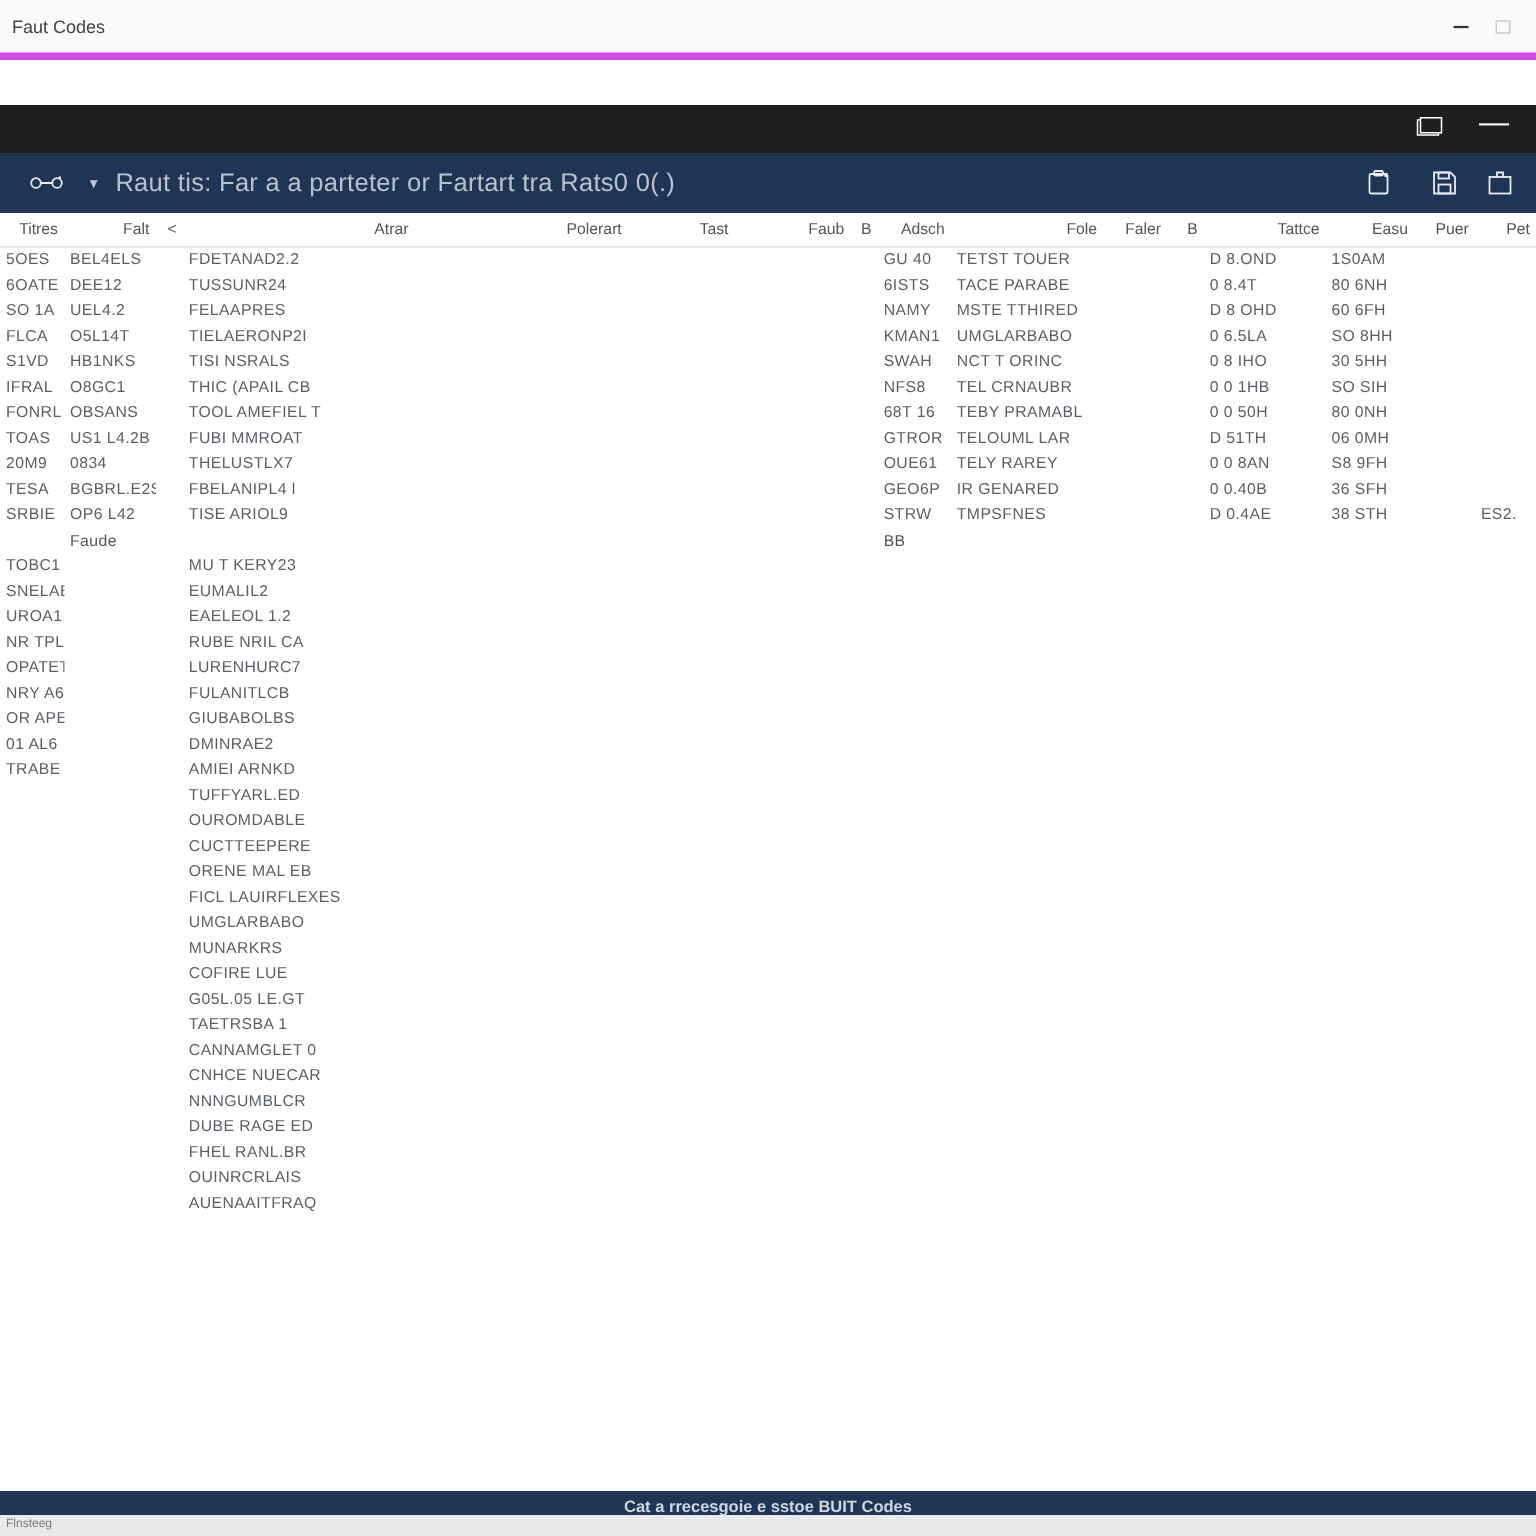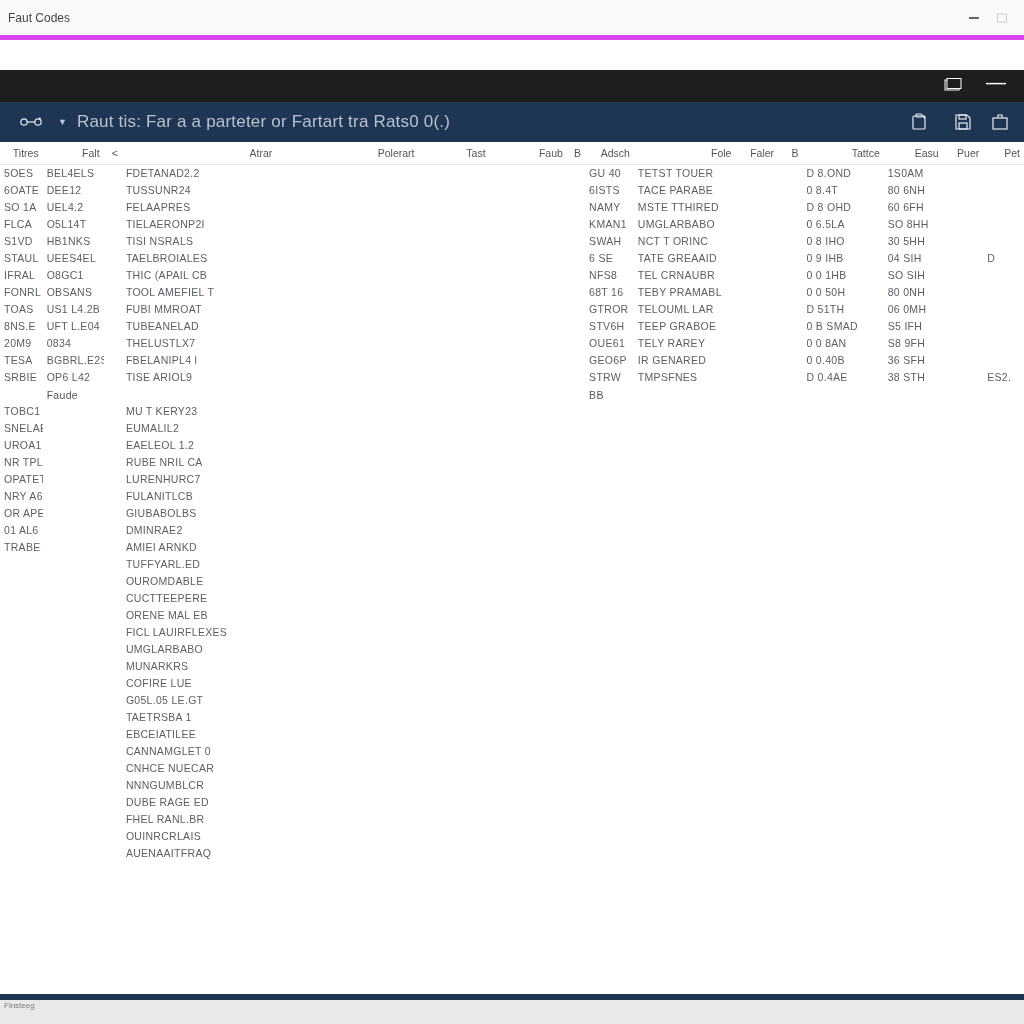--- a/index.html
+++ b/index.html
@@ -30,21 +30,21 @@
 
 
 .gridwrap { padding:0; }
 table { border-collapse:collapse; width:100%; table-layout:fixed; }
 th { text-align:right; font-weight:400; font-size:10.5px; color:#555; padding:4px 4px; border-bottom:1px solid #e5e5e5; height:22px; white-space:nowrap; overflow:hidden; }
 td { font-size:10.5px; color:#5a5f64; padding:1px 4px; height:17px; white-space:nowrap; overflow:hidden; letter-spacing:.3px; }
 tr.subhdr td { padding-top:4px; color:#555; }
 
 
 .footer { position:absolute; left:0; right:0; bottom:8px; height:22px; background:#1f3554; color:#cfd6df; font-size:11px; display:flex; align-items:center; justify-content:center;font-weight:bold; }
-.status { position:absolute; left:0; right:0; bottom:0; height:24px; background:#e9e9e9; font-size:8px; color:#7b7b7b; padding-left:4px; line-height:12px; }
+.status { position:absolute; left:0; right:0; bottom:0; height:14px; background:#e9e9e9; font-size:8px; color:#7b7b7b; padding-left:4px; line-height:12px; }
 </style>
 </head>
 <body>
 
 <div class="titlebar">
   <span class="label">Faut Codes</span>
   <div class="spacer"></div>
   <div class="winctrl">
     <svg width="12" height="12" viewBox="0 0 12 12">
         <line x1="1" y1="6" x2="11" y2="6" stroke="#333" stroke-width="1.5"></line>
@@ -228,38 +228,20 @@
           <td>SWAH</td>
           <td>NCT T ORINC</td>
           <td></td>
           <td></td>
           <td>0 8 IHO</td>
           <td>30 5HH</td>
           <td></td>
           <td></td>
         </tr>
         <tr>
-          <td>STAUL</td>
-          <td>UEES4EL</td>
-          <td></td>
-          <td>TAELBROIALES</td>
-          <td></td>
-          <td></td>
-          <td></td>
-          <td></td>
-          <td>6 SE</td>
-          <td>TATE GREAAID</td>
-          <td></td>
-          <td></td>
-          <td>0 9 IHB</td>
-          <td>04 SIH</td>
-          <td></td>
-          <td>D</td>
-        </tr>
-        <tr>
           <td>IFRAL</td>
           <td>O8GC1</td>
           <td></td>
           <td>THIC (APAIL CB</td>
           <td></td>
           <td></td>
           <td></td>
           <td></td>
           <td>NFS8</td>
           <td>TEL CRNAUBR</td>
@@ -296,38 +278,20 @@
           <td></td>
           <td></td>
           <td></td>
           <td></td>
           <td>GTROR</td>
           <td>TELOUML LAR</td>
           <td></td>
           <td></td>
           <td>D 51TH</td>
           <td>06 0MH</td>
-          <td></td>
-          <td></td>
-        </tr>
-        <tr>
-          <td>8NS.E</td>
-          <td>UFT L.E04</td>
-          <td></td>
-          <td>TUBEANELAD</td>
-          <td></td>
-          <td></td>
-          <td></td>
-          <td></td>
-          <td>STV6H</td>
-          <td>TEEP GRABOE</td>
-          <td></td>
-          <td></td>
-          <td>0 B SMAD</td>
-          <td>S5 IFH</td>
           <td></td>
           <td></td>
         </tr>
         <tr>
           <td>20M9</td>
           <td>0834</td>
           <td></td>
           <td>THELUSTLX7</td>
           <td></td>
           <td></td>
@@ -720,38 +684,20 @@
           <td></td>
           <td></td>
           <td></td>
           <td></td>
         </tr>
         <tr>
           <td></td>
           <td></td>
           <td></td>
           <td>TAETRSBA 1</td>
-          <td></td>
-          <td></td>
-          <td></td>
-          <td></td>
-          <td></td>
-          <td></td>
-          <td></td>
-          <td></td>
-          <td></td>
-          <td></td>
-          <td></td>
-          <td></td>
-        </tr>
-        <tr>
-          <td></td>
-          <td></td>
-          <td></td>
-          <td>EBCEIATILEE</td>
           <td></td>
           <td></td>
           <td></td>
           <td></td>
           <td></td>
           <td></td>
           <td></td>
           <td></td>
           <td></td>
           <td></td>

